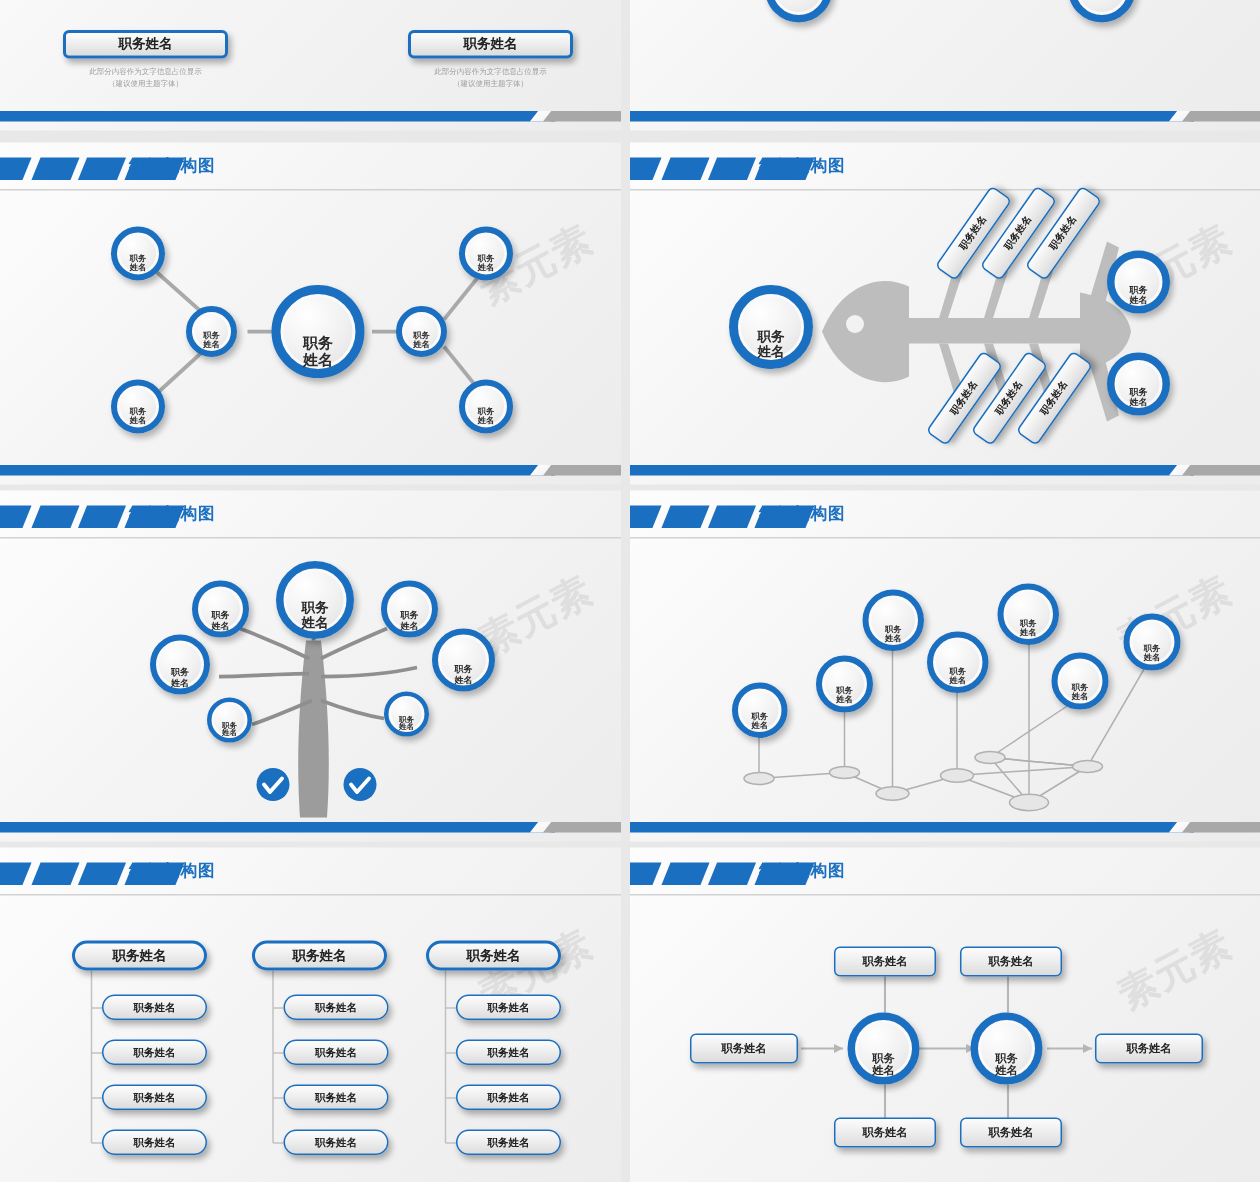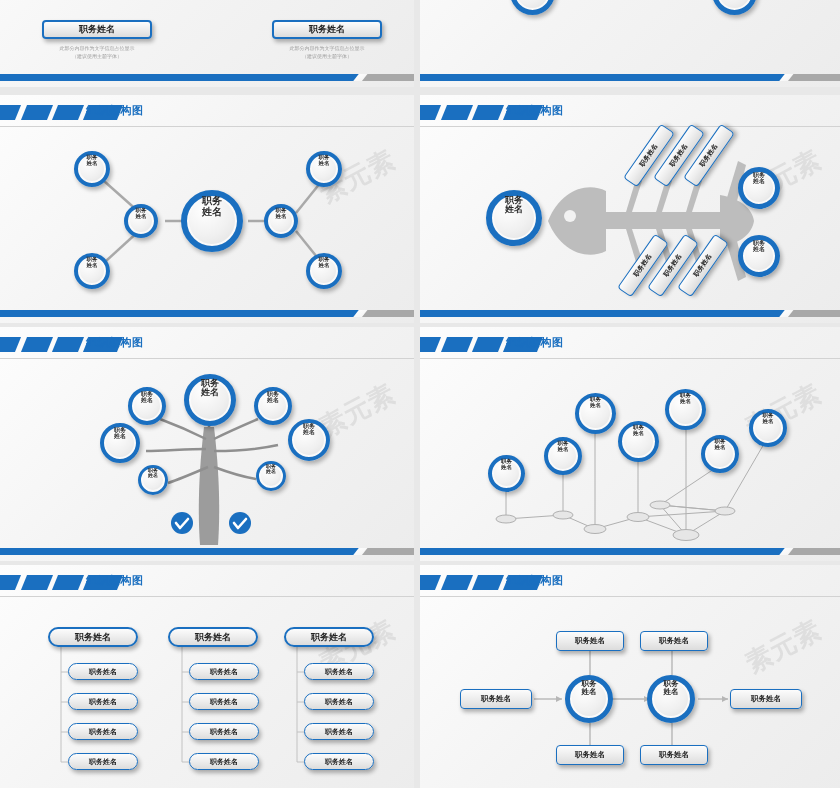--- a/index.html
+++ b/index.html
@@ -67,21 +67,21 @@
     transform:rotate(-28deg);pointer-events:none;font-weight:bold;
     letter-spacing:1px;
   }
 
   
   .cnode{
     position:absolute;border-radius:50%;
     background:radial-gradient(circle at 35% 28%,#ffffff 0%,#f0f0f0 55%,#dedede 100%);
     border:solid #1a6fc0;
     box-shadow:2px 3px 4px rgba(0,0,0,.28), inset 0 0 0 2px #fafafa;
-    display:flex;align-items:flex-start;justify-content:center;
+    display:flex;align-items:flex-end;justify-content:center;
     text-align:center;color:#2b2b2b;font-weight:bold;line-height:1.05;
     box-sizing:border-box;
   }
   .cnode .t{display:block;}
 
   
   .pill{
     position:absolute;box-sizing:border-box;
     background:linear-gradient(180deg,#fcfcfc 0%,#ededed 50%,#dcdcdc 100%);
     border:1.5px solid #1a6fc0;

